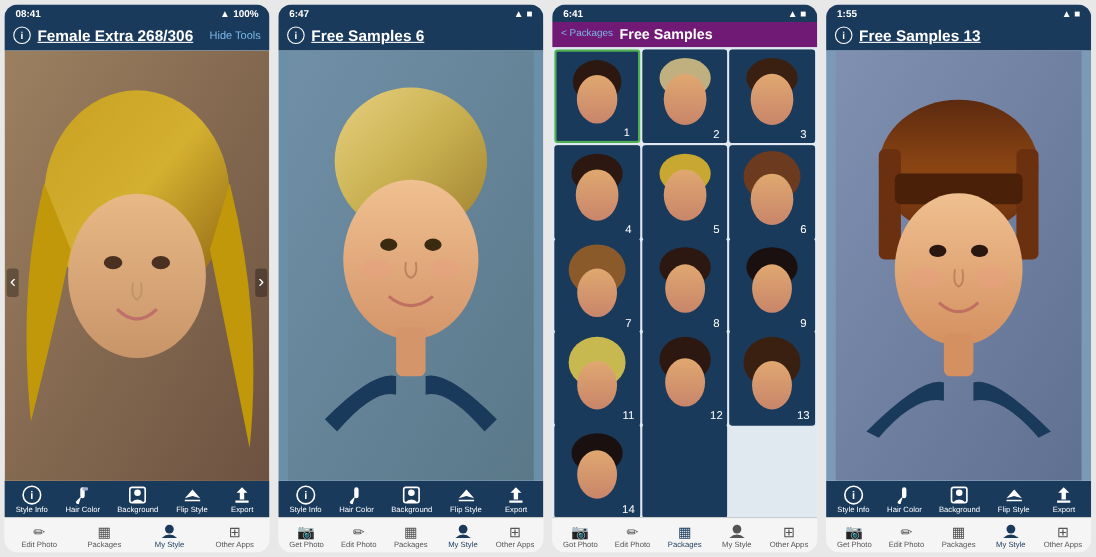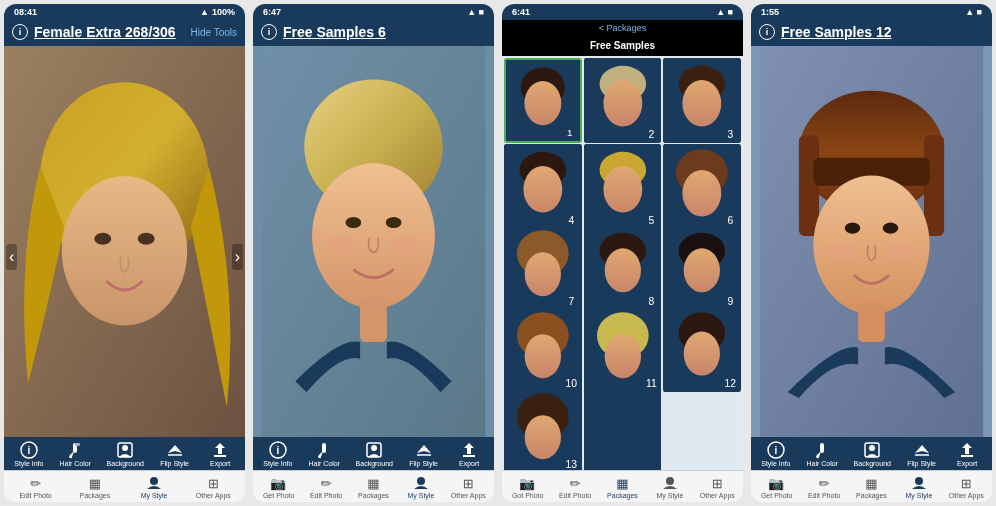--- a/index.html
+++ b/index.html
@@ -158,34 +158,33 @@
       flex: 1;
       background: #6b8fa8;
       display: flex;
       align-items: center;
       justify-content: center;
       overflow: hidden;
     }
 
     
     .packages-header {
-      background: #000000;
+      background: #701a75;
       color: white;
       padding: 3px 8px 5px;
-      flex-direction: column;
     }
 
     .packages-back {
       font-size: 9px;
       color: #7ab8e8;
       margin-bottom: 1px;
     }
 
     .packages-title {
-      font-size: 10px;
+      font-size: 13px;
       font-weight: bold;
     }
 
     .hair-grid {
       display: grid;
       grid-template-columns: repeat(3, 1fr);
       gap: 2px;
       padding: 2px;
       background: #e0e8f0;
       flex: 1;
@@ -618,34 +617,20 @@
           <rect width="60" height="66" fill="#1a3a5c"></rect>
           <ellipse cx="30" cy="20" rx="18" ry="14" fill="#1a1010"></ellipse>
           <ellipse cx="30" cy="35" rx="14" ry="17" fill="url(#ht9skin)"></ellipse>
           <text x="52" y="62" fill="white" font-size="8" text-anchor="middle">9</text>
         </svg>
     </div>
 
     <div class="hair-thumb">
       <svg width="100%" height="100%" viewBox="0 0 60 66">
           <defs>
-            <linearGradient id="ht10skin" x1="0" y1="0" x2="0" y2="1">
-              <stop offset="0%" stop-color="#e0a870"></stop>
-              <stop offset="100%" stop-color="#c8856a"></stop>
-            </linearGradient>
-          </defs>
-          <rect width="60" height="66" fill="#1a3a5c"></rect>
-          <ellipse cx="30" cy="22" rx="20" ry="18" fill="#8b5020"></ellipse>
-          <ellipse cx="30" cy="38" rx="14" ry="17" fill="url(#ht10skin)"></ellipse>
-          <text x="52" y="62" fill="white" font-size="8" text-anchor="middle">10</text>
-        </svg>
-    </div>
-    <div class="hair-thumb">
-      <svg width="100%" height="100%" viewBox="0 0 60 66">
-          <defs>
             <linearGradient id="ht11skin" x1="0" y1="0" x2="0" y2="1">
               <stop offset="0%" stop-color="#e0a870"></stop>
               <stop offset="100%" stop-color="#c8856a"></stop>
             </linearGradient>
           </defs>
           <rect width="60" height="66" fill="#1a3a5c"></rect>
           <ellipse cx="30" cy="22" rx="20" ry="18" fill="#c8b850"></ellipse>
           <ellipse cx="30" cy="38" rx="14" ry="17" fill="url(#ht11skin)"></ellipse>
           <text x="52" y="62" fill="white" font-size="8" text-anchor="middle">11</text>
         </svg>
@@ -670,20 +655,34 @@
           <defs>
             <linearGradient id="ht13skin" x1="0" y1="0" x2="0" y2="1">
               <stop offset="0%" stop-color="#e0a870"></stop>
               <stop offset="100%" stop-color="#c8856a"></stop>
             </linearGradient>
           </defs>
           <rect width="60" height="66" fill="#1a3a5c"></rect>
           <ellipse cx="30" cy="22" rx="20" ry="18" fill="#3a2010"></ellipse>
           <ellipse cx="30" cy="38" rx="14" ry="17" fill="url(#ht13skin)"></ellipse>
           <text x="52" y="62" fill="white" font-size="8" text-anchor="middle">13</text>
+        </svg>
+    </div>
+    <div class="hair-thumb">
+      <svg width="100%" height="100%" viewBox="0 0 60 66">
+          <defs>
+            <linearGradient id="ht14skin" x1="0" y1="0" x2="0" y2="1">
+              <stop offset="0%" stop-color="#e0a870"></stop>
+              <stop offset="100%" stop-color="#c8856a"></stop>
+            </linearGradient>
+          </defs>
+          <rect width="60" height="66" fill="#1a3a5c"></rect>
+          <ellipse cx="30" cy="20" rx="18" ry="14" fill="#1a1010"></ellipse>
+          <ellipse cx="30" cy="35" rx="14" ry="17" fill="url(#ht14skin)"></ellipse>
+          <text x="52" y="62" fill="white" font-size="8" text-anchor="middle">14</text>
         </svg>
     </div>
     <div class="hair-thumb">
       <svg width="100%" height="100%" viewBox="0 0 60 66">
           <rect width="60" height="66" fill="#1a3a5c"></rect>
         </svg>
     </div>
   </div>
 
   <div class="bottom-nav">
@@ -717,21 +716,21 @@
 
 <div class="phone-screen">
   <div class="status-bar">
     <span>1:55</span>
     <div class="right">
       <span>▲ ■</span>
     </div>
   </div>
   <div class="app-header">
     <div class="info-icon">i</div>
-    <span class="title">Free Samples 12</span>
+    <span class="title">Free Samples 13</span>
   </div>
   <div class="main-content phone4-content">
     <svg width="100%" height="100%" viewBox="0 0 200 350" xmlns="http://www.w3.org/2000/svg">
       <defs>
         <linearGradient id="bg4" x1="0" y1="0" x2="1" y2="1">
           <stop offset="0%" stop-color="#8090b0"></stop>
           <stop offset="100%" stop-color="#607090"></stop>
         </linearGradient>
         <linearGradient id="skin4" x1="0" y1="0" x2="0" y2="1">
           <stop offset="0%" stop-color="#f0c090"></stop>

